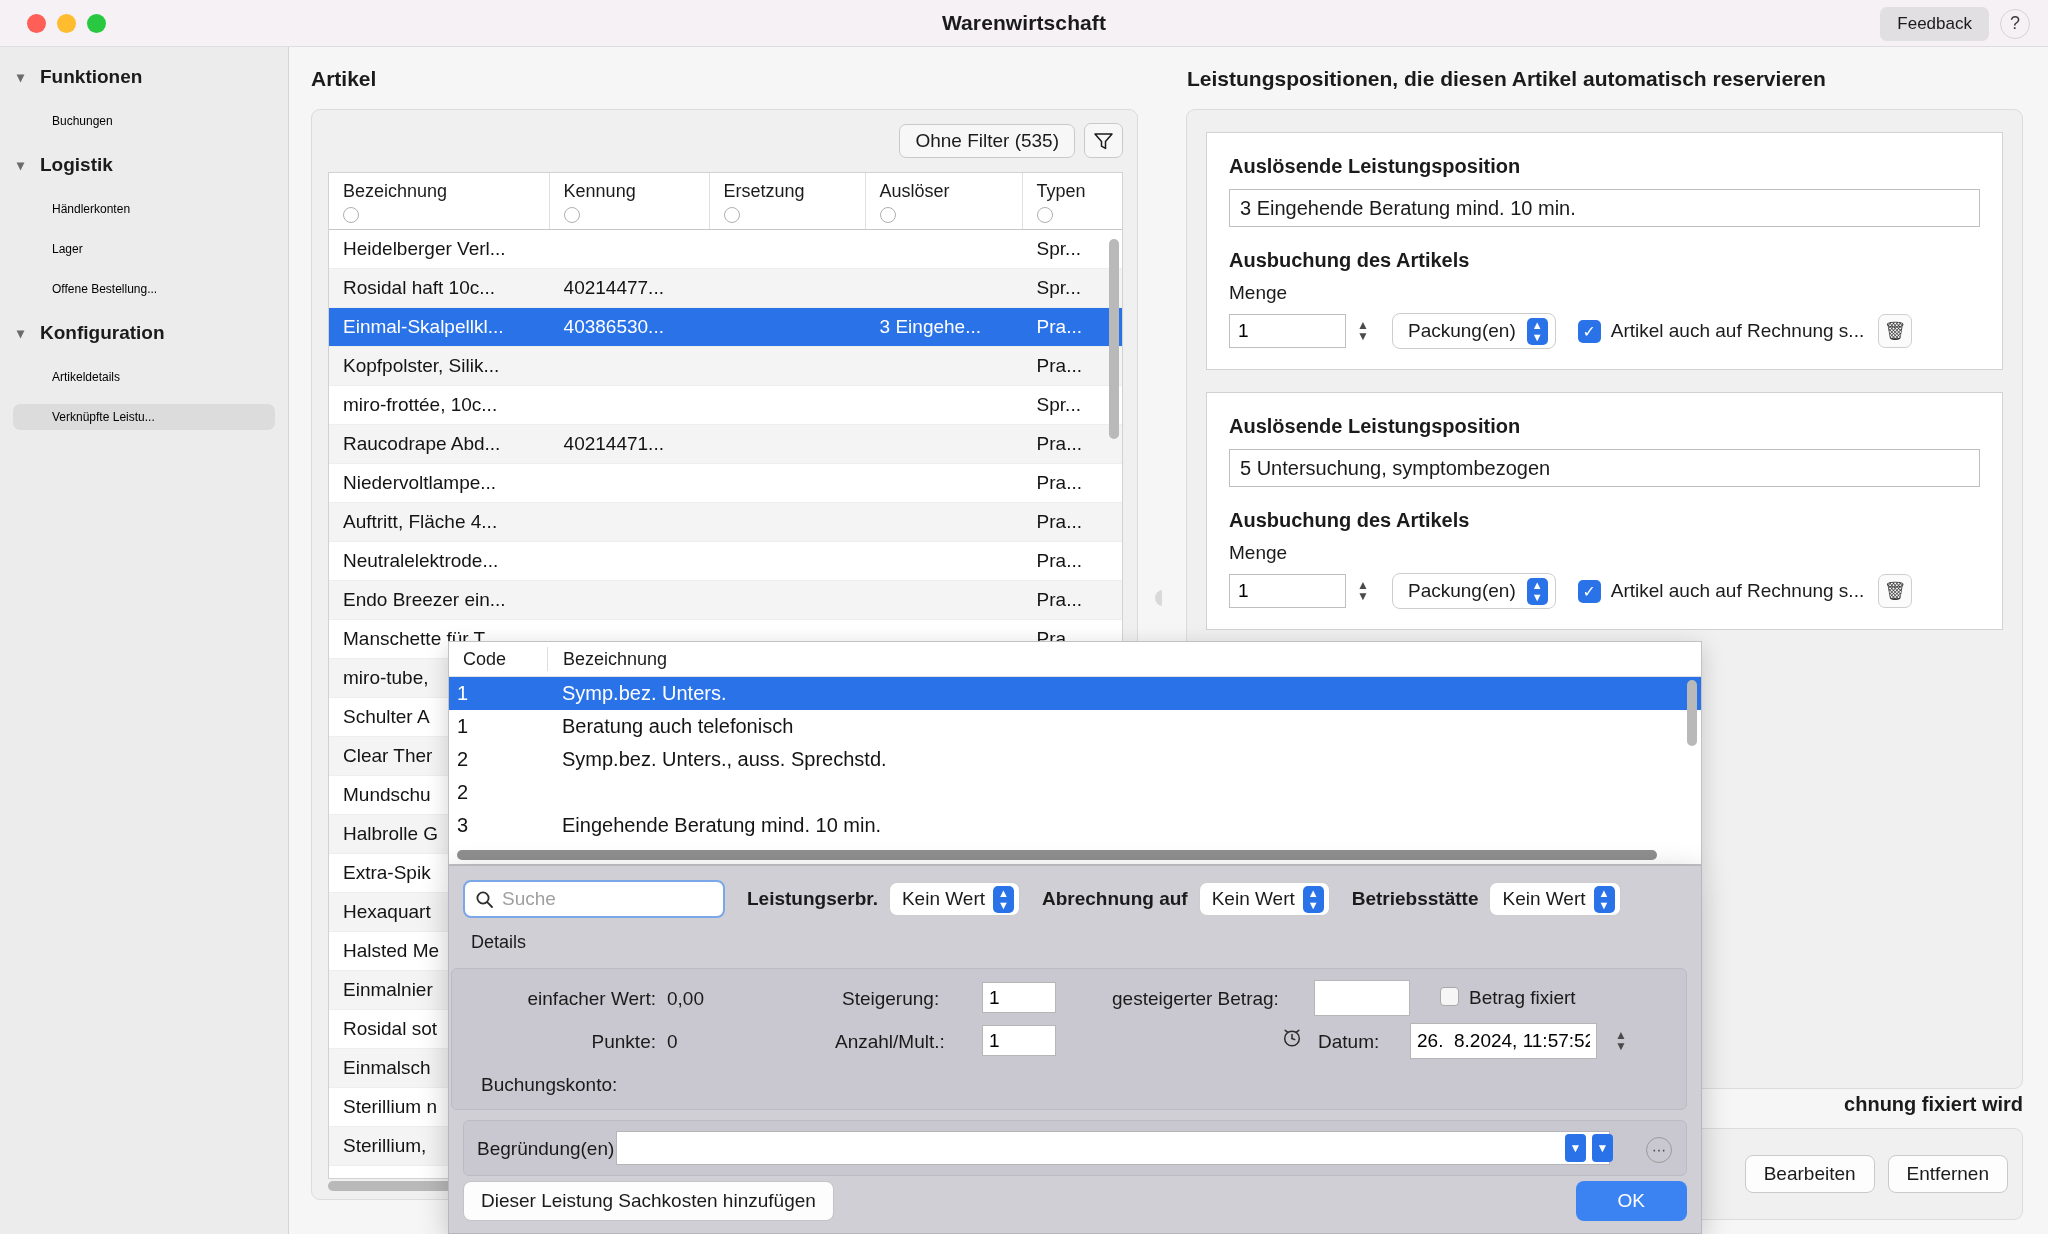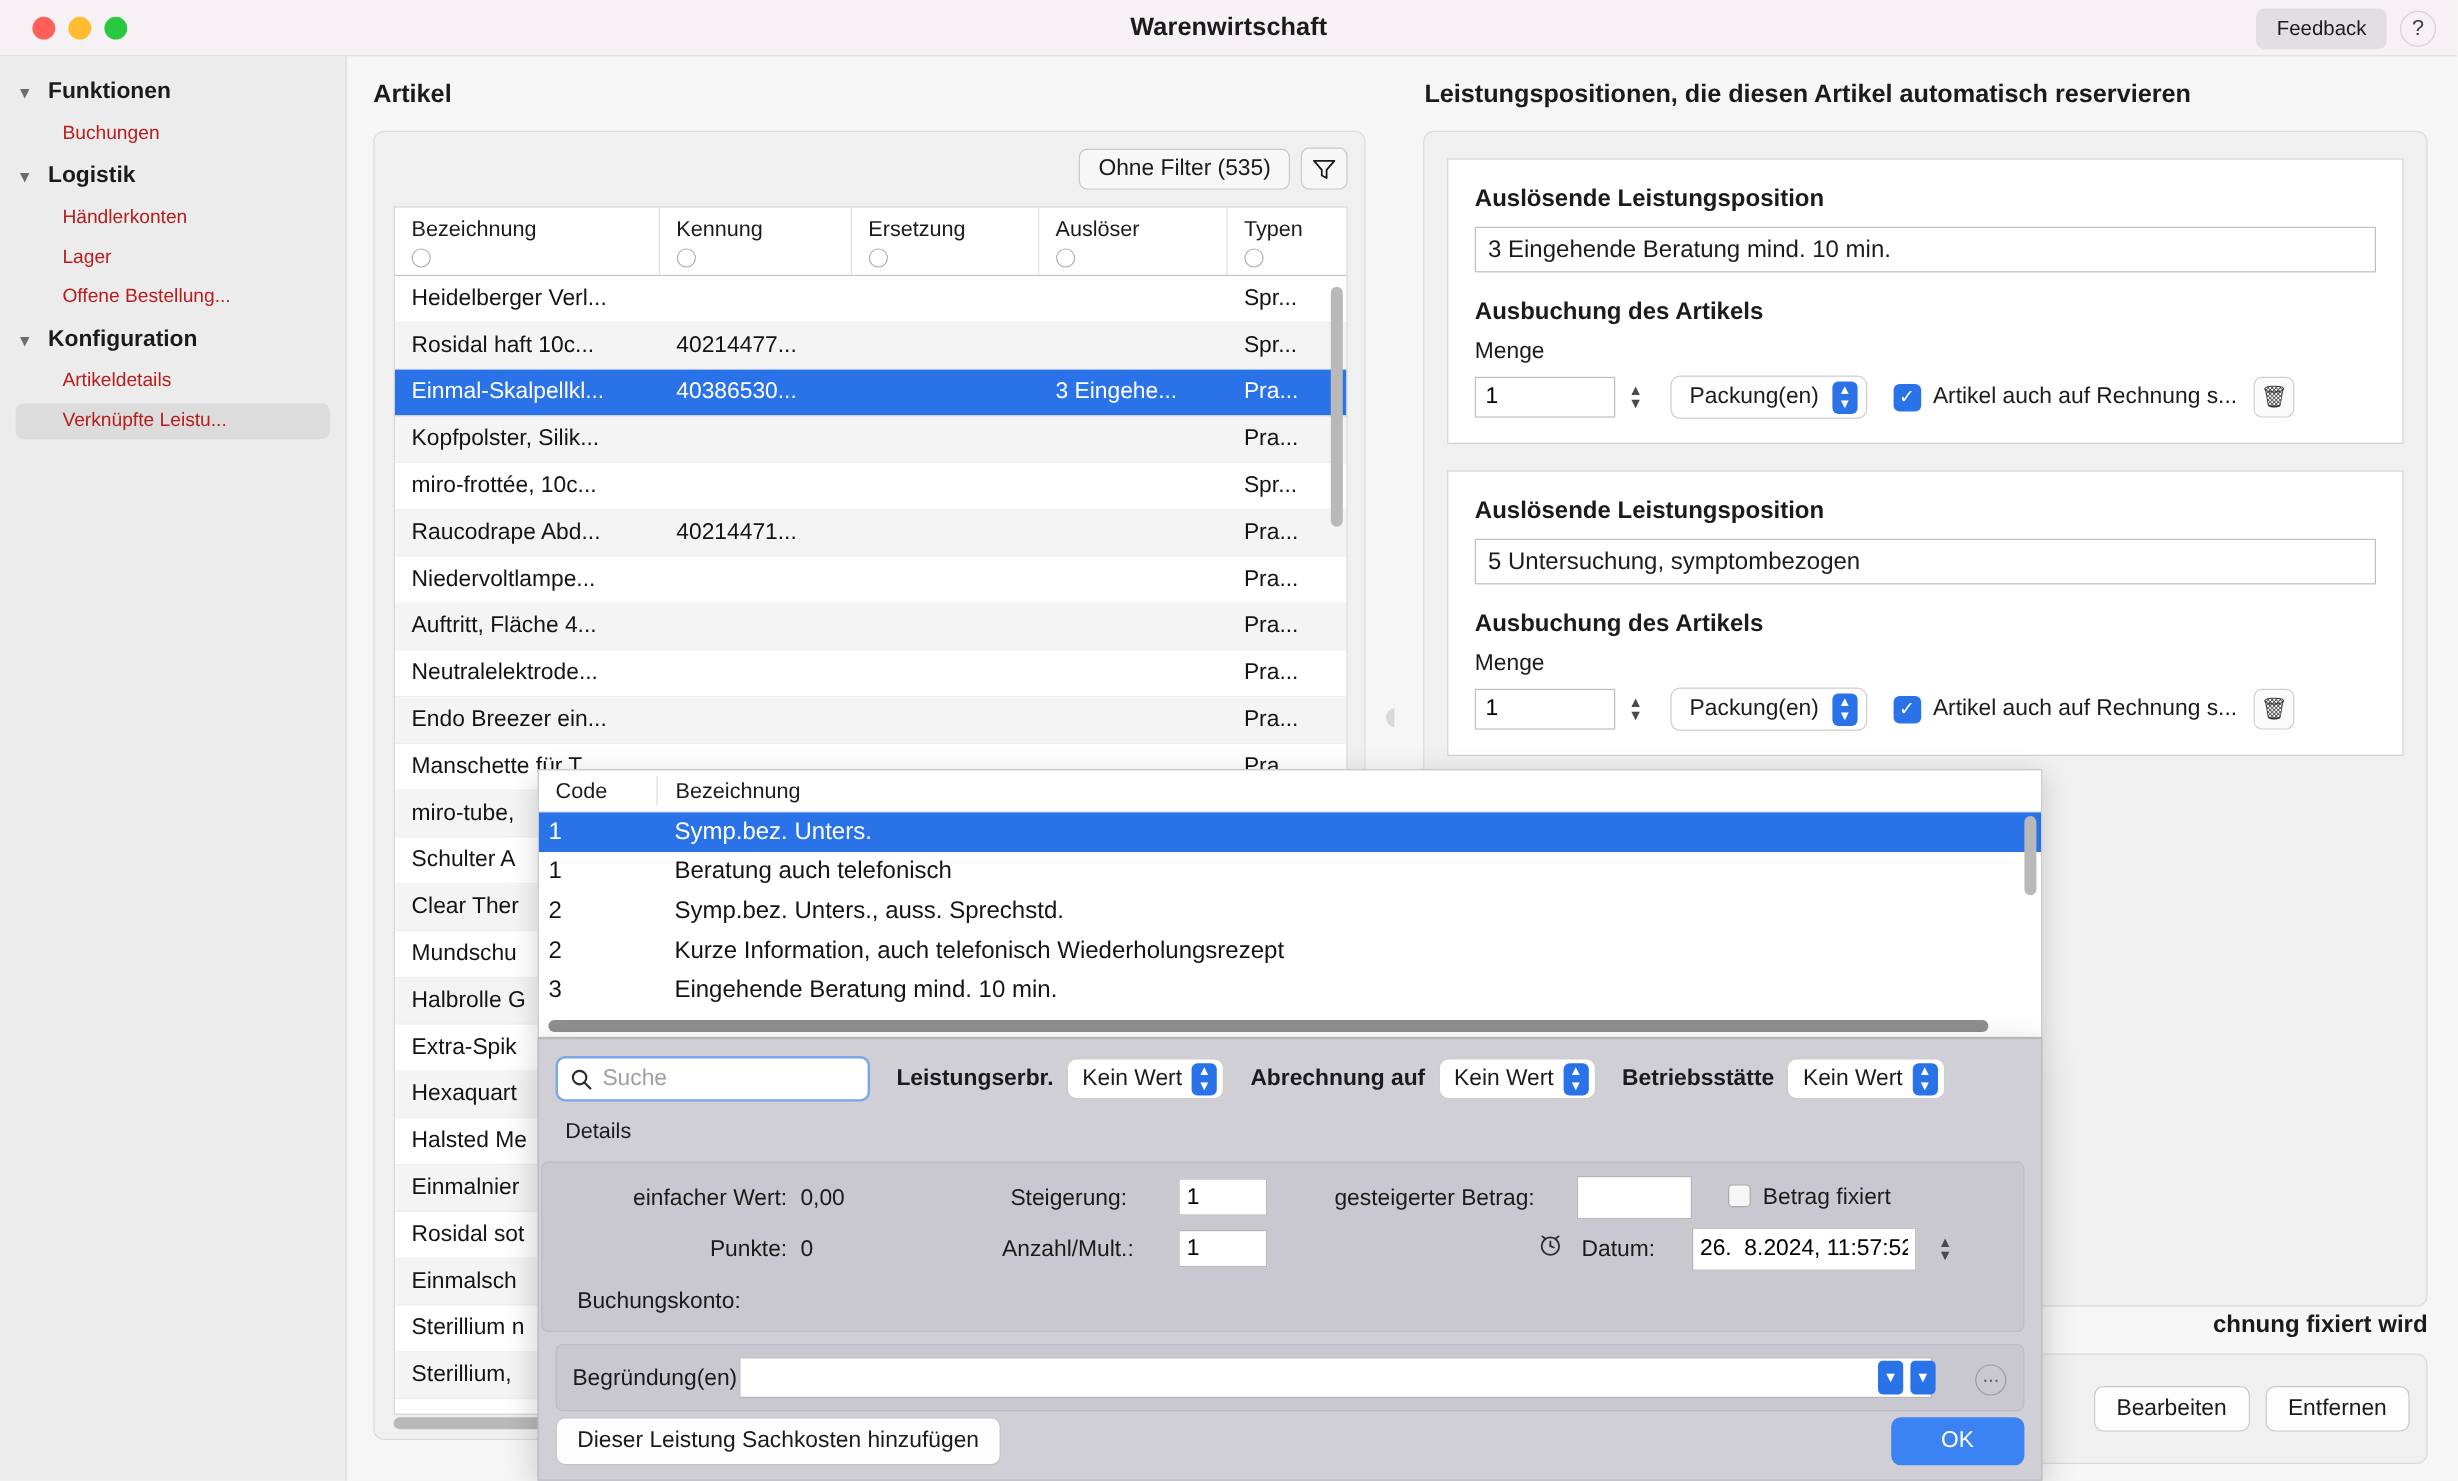--- a/index.html
+++ b/index.html
@@ -56,22 +56,22 @@
     border-right: 1px solid #d5d5d5;
     padding-top: 13px;
   }
   .sb-group {
     display: flex; align-items: center; gap: 9px;
     padding: 6px 10px 6px 17px;
     font-size: 19px; font-weight: 700; color: #1b1b1b;
   }
   .chev { font-size: 14px; color: #6b6b6b; width: 14px; display:inline-block; }
   .sb-item {
-    margin: 3px 13px; padding: 6px 0 6px 39px;
-    font-size: 16px; color: #b91c1c; border-radius: 7px;
+    margin: 14px 13px; padding: 6px 0 6px 39px;
+    font-size: 12px; color: #000000; border-radius: 7px;
   }
   .sb-item.sel { background: #dcdcdc; }
 
   
   .center {
     position: absolute; top: 47px; left: 289px; width: 873px; bottom: 0;
     background: #f6f6f6;
   }
   .panel-title {
     font-size: 21px; font-weight: 700; color: #1b1b1b;
@@ -663,21 +663,20 @@
         <div class="pl-row">
           <div class="c1">1</div>
           <div class="c2">Beratung auch telefonisch</div>
         </div>
         <div class="pl-row">
           <div class="c1">2</div>
           <div class="c2">Symp.bez. Unters., auss. Sprechstd.</div>
         </div>
         <div class="pl-row">
           <div class="c1">2</div>
-          <div class="c2">Kurze Information, auch telefonisch Wiederholungsrezept</div>
         </div>
         <div class="pl-row">
           <div class="c1">3</div>
           <div class="c2">Eingehende Beratung mind. 10 min.</div>
         </div>
       </div>
     <div class="pl-vscroll"></div>
     <div class="pl-hscroll"></div>
   </div>
 

